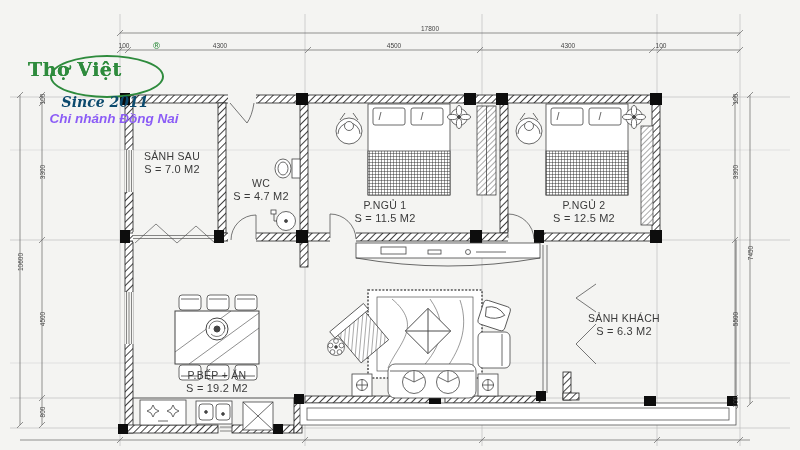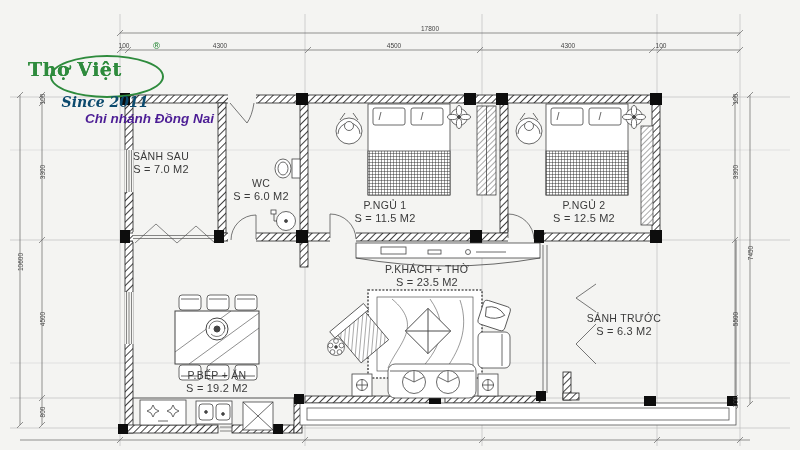--- a/index.html
+++ b/index.html
@@ -22,22 +22,22 @@
   #logo .oval{position:absolute;left:22px;top:17px;width:110px;height:39px;
     border:2.5px solid #2e8b3d;border-radius:50%;}
   #logo .brand{position:absolute;left:0;top:20px;width:154px;
     font-family:"DejaVu Serif",serif;font-weight:700;font-size:19px;color:#2e8b3d;
     letter-spacing:.5px;text-shadow:0 0 .4px #2e8b3d;}
   #logo .reg{position:absolute;left:124px;top:3px;font-size:9px;color:#2e8b3d;
     font-family:"DejaVu Sans",sans-serif;}
   #logo .tagline{position:absolute;left:0;top:56px;width:154px;text-align:center;
     font-family:"DejaVu Serif",serif;font-style:italic;font-weight:700;
     font-size:14px;color:#0c4a6e;}
-  #logo .branch{position:absolute;left:-14px;top:73px;width:200px;text-align:right;
-    font-style:italic;font-weight:700;font-size:13.5px;color:#4c1d95;
+  #logo .branch{position:absolute;left:-14px;top:73px;width:200px;text-align:center;
+    font-style:italic;font-weight:700;font-size:13.5px;color:#8b5cf6;
     font-family:"Liberation Sans",sans-serif;}
 </style>
 </head>
 <body>
 
 <div id="stage">
 
 <svg id="plan-svg" width="800" height="450" viewBox="0 0 800 450">
   <defs>
     <pattern id="hatch" width="5" height="5" patternUnits="userSpaceOnUse" patternTransform="rotate(45)">
@@ -346,42 +346,38 @@
 </svg>
 
 <div id="logo">
   <div class="oval"></div>
   <div class="brand">Thợ Việt</div>
   <div class="reg">®</div>
   <div class="tagline">Since 2011</div>
   <div class="branch">Chi nhánh Đồng Nai</div>
 </div>
 
-<div class="plan-label" style="left:161px;top:163px">
+<div class="plan-label" style="left:172px;top:163px">
   <div class="rname">SẢNH SAU</div>
   <div class="rarea">S = 7.0 M2</div>
 </div>
 <div class="plan-label" style="left:261px;top:190px">
   <div class="rname">WC</div>
-  <div class="rarea">S = 6.0 M2</div>
+  <div class="rarea">S = 4.7 M2</div>
 </div>
 <div class="plan-label" style="left:385px;top:212px">
   <div class="rname">P.NGỦ 1</div>
   <div class="rarea">S = 11.5 M2</div>
 </div>
 <div class="plan-label" style="left:584px;top:212px">
   <div class="rname">P.NGỦ 2</div>
   <div class="rarea">S = 12.5 M2</div>
 </div>
-<div class="plan-label" style="left:427px;top:276px">
-  <div class="rname">P.KHÁCH + THỜ</div>
-  <div class="rarea">S = 23.5 M2</div>
-</div>
 <div class="plan-label" style="left:624px;top:325px">
-  <div class="rname">SẢNH TRƯỚC</div>
+  <div class="rname">SẢNH KHÁCH</div>
   <div class="rarea">S = 6.3 M2</div>
 </div>
 <div class="plan-label" style="left:217px;top:382px">
   <div class="rname">P.BẾP + ĂN</div>
   <div class="rarea">S = 19.2 M2</div>
 </div>
 
 <span class="dim" style="left:430px;top:32px">17800</span>
 <span class="dim" style="left:124px;top:49px">100</span>
 <span class="dim" style="left:220px;top:49px">4300</span>

